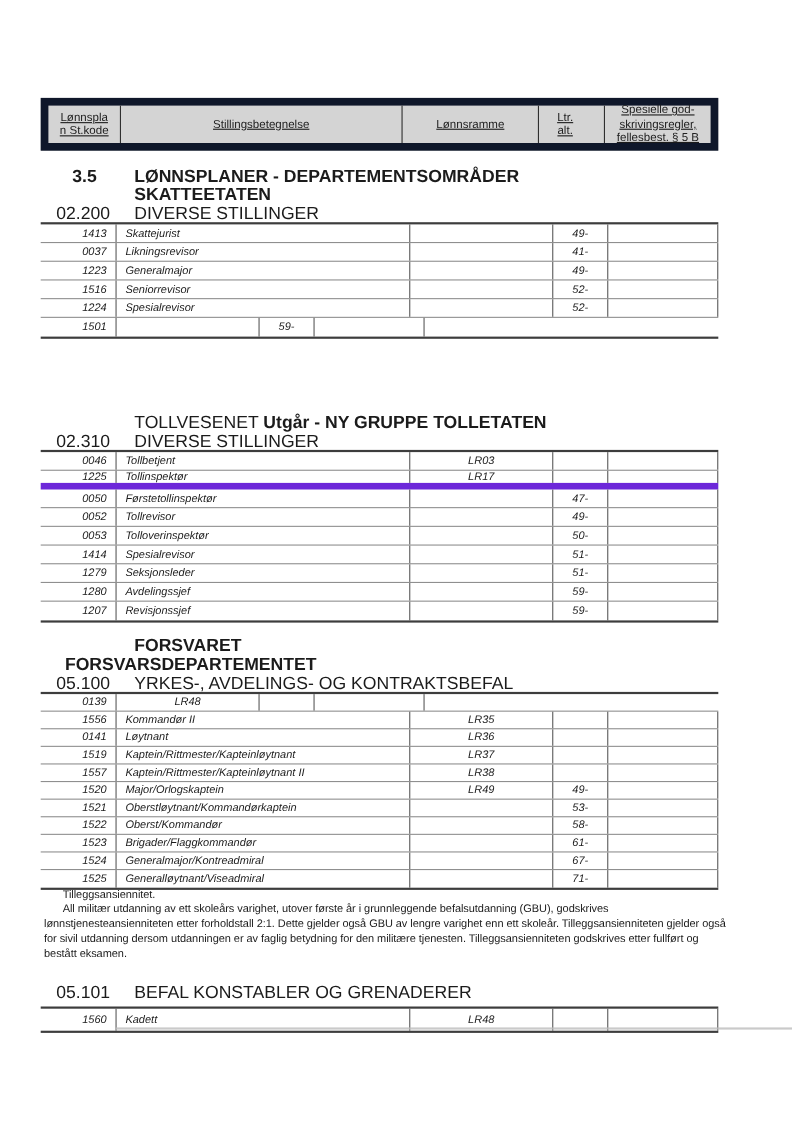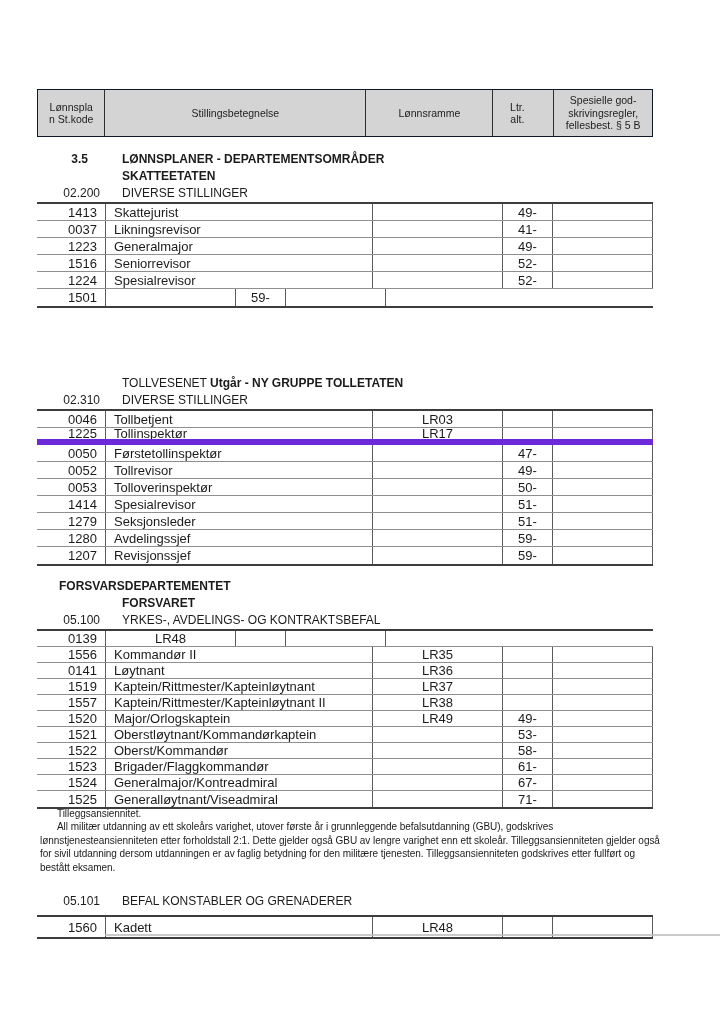--- a/index.html
+++ b/index.html
@@ -1,41 +1,41 @@
 <!DOCTYPE html>
 <html><head>
 <meta charset="utf-8">
 <style>
   html,body{margin:0;padding:0;background:#ffffff;}
   .page{position:relative;width:720px;height:1019px;background:#ffffff;
         font-family:"Liberation Sans",sans-serif;color:#1b1b1b;overflow:hidden;}
 
   
   .thead{position:absolute;left:37px;top:89px;width:616px;height:48px;display:flex;
-         background:#d4d4d4;border:1px solid #0f172a;box-sizing:border-box;}
+         background:#d4d4d4;border:7px solid #0f172a;box-sizing:border-box;text-decoration:underline;}
   .th{box-sizing:border-box;display:flex;align-items:center;justify-content:center;
       text-align:center;font-size:10.5px;line-height:12.5px;white-space:pre-line;color:#222;}
   .th + .th{border-left:1px solid #2f2f2f;}
   .th.c1{width:68px;} .th.c2{width:267px;} .th.c3{width:130px;}
   .th.c4{width:50px;} .th.c5{width:101px;margin-left:12px;}
 
   
   .section{position:absolute;left:37px;width:616px;}
   #secA{top:151px;} #secB{top:375px;} #secC{top:578px;} #secD{top:893px;}
-  .hline{position:relative;height:17px;font-size:12px;}
+  .hline{position:relative;height:17px;font-size:16px;}
   .hcode{position:absolute;left:0;top:1px;width:63px;text-align:right;white-space:nowrap;}
   .hcode.narrow{width:51px;font-weight:bold;}
   .htext{position:absolute;left:85px;top:1px;white-space:nowrap;}
   .htext.dept{left:22px;}
   .bold{font-weight:bold;}
   .spacer5{height:5px;}
 
   
   .dtable{border-top:2px solid #3d3d3d;border-bottom:2px solid #3d3d3d;width:616px;box-sizing:border-box;}
-  .trow{display:flex;height:17px;border-bottom:1px solid #8f8f8f;box-sizing:border-box;font-size:13px;}
+  .trow{display:flex;height:17px;border-bottom:1px solid #8f8f8f;box-sizing:border-box;font-size:10px;font-style:italic;}
   .trow:last-child{border-bottom:none;}
   .trow.heavy{border-bottom:6px solid #6d28d9;}
   #secC .trow{height:16px;}
   #secD .trow{height:20px;}
   .td{height:100%;display:flex;align-items:center;box-sizing:border-box;overflow:hidden;white-space:nowrap;}
   .td.stkode{width:68px;justify-content:flex-end;padding-right:8px;}
   .td.tittel{width:267px;border-left:1px solid #5a5a5a;padding-left:8px;}
   .td.lr{width:130px;border-left:1px solid #5a5a5a;justify-content:center;}
   .td.ltr{width:50px;border-left:1px solid #5a5a5a;justify-content:center;}
   .td.sp{width:101px;border-left:1px solid #5a5a5a;border-right:1px solid #5a5a5a;}
@@ -193,24 +193,24 @@
           <div class="td tittel">Revisjonssjef</div>
           <div class="td lr"></div>
           <div class="td ltr">59-</div>
           <div class="td sp"></div>
         </div>
       </div>
   </div>
 
   <div class="section" id="secC">
     <div class="hline">
+      <span class="htext bold">FORSVARET</span>
+    </div>
+    <div class="hline">
       <span class="htext dept bold">FORSVARSDEPARTEMENTET</span>
-    </div>
-    <div class="hline">
-      <span class="htext bold">FORSVARET</span>
     </div>
     <div class="hline">
       <span class="hcode">05.100</span>
       <span class="htext">YRKES-, AVDELINGS- OG KONTRAKTSBEFAL</span>
     </div>
     <div class="dtable">
         <div class="trow">
           <div class="td stkode">0139</div>
           <div class="td lr">LR48</div>
           <div class="td ltr"></div>

